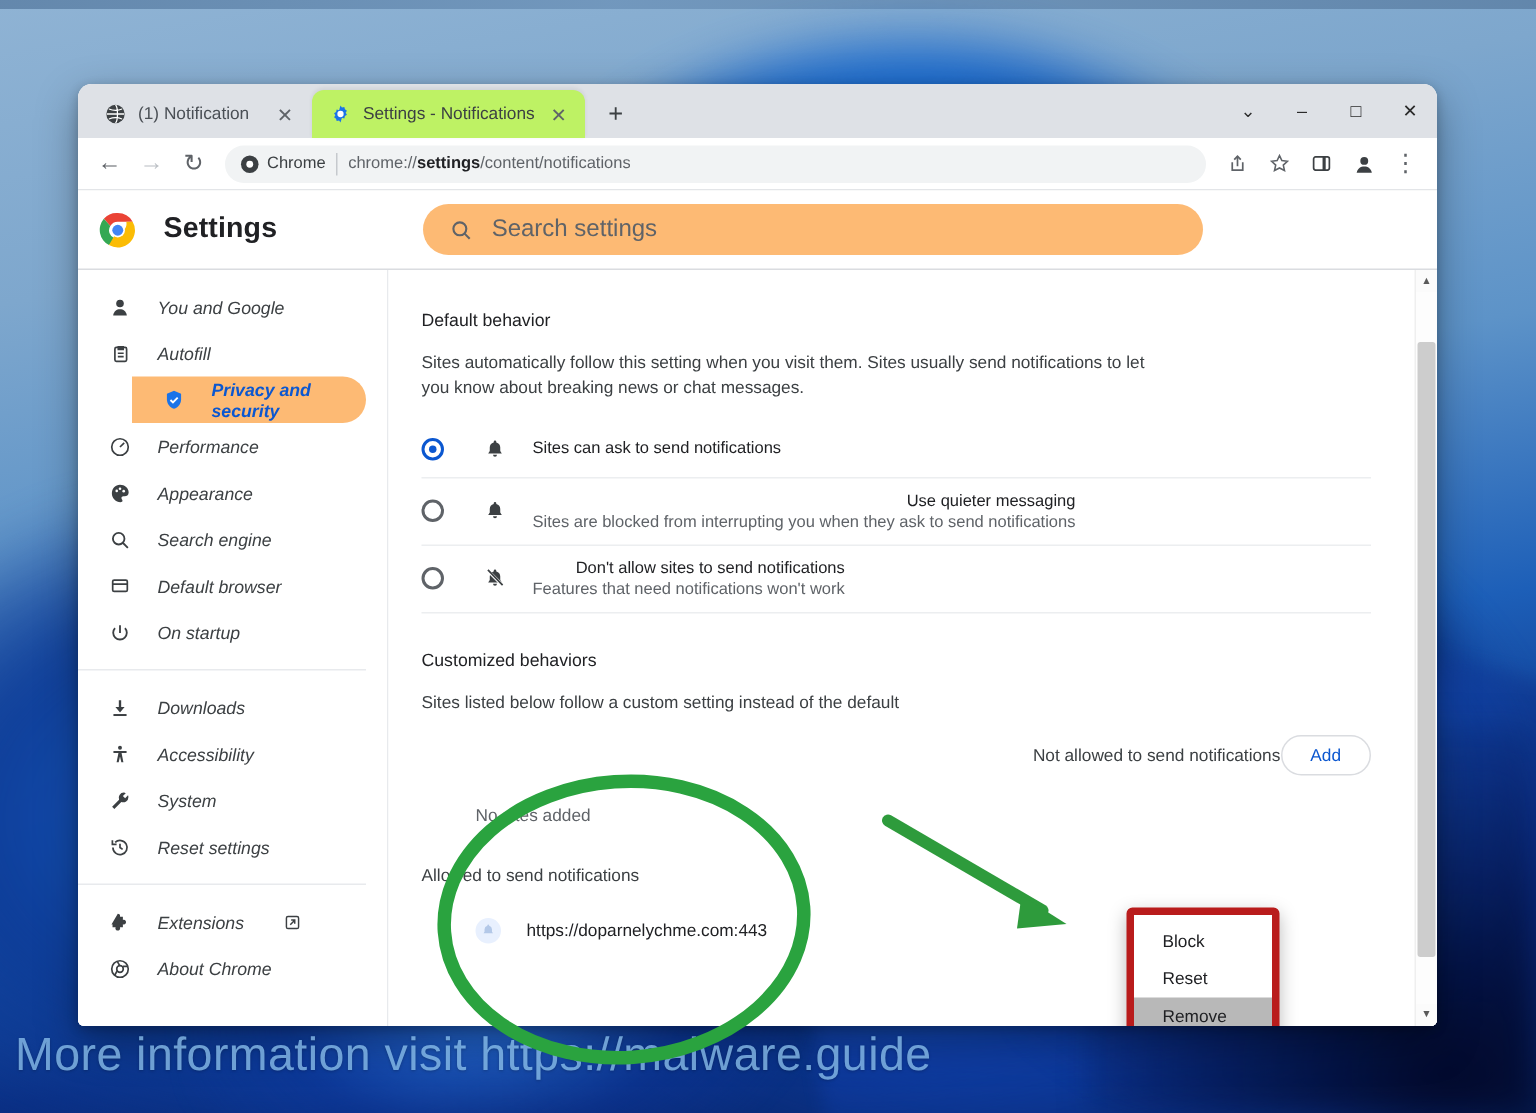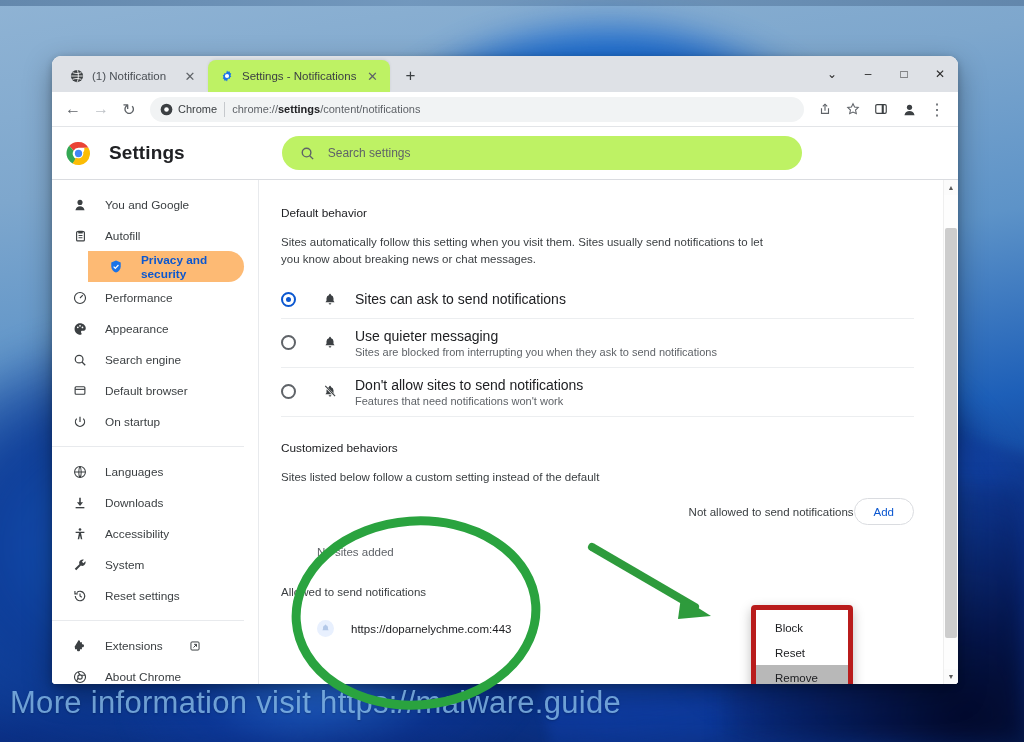--- a/index.html
+++ b/index.html
@@ -208,45 +208,46 @@
     font-size: 19px;
     color: #202124;
     font-weight: bold;
     margin-left: 18px;
     letter-spacing: .1px;
   }
   .settings-search {
     margin-left: 97px;
     width: 520px;
     height: 34px;
-    background: #bef264;
+    background: #fdba74;
     border-radius: 17px;
     display: flex;
     align-items: center;
     gap: 13px;
     padding: 0 18px;
-    font-size: 12px;
+    font-size: 16px;
     color: #5f6368;
   }
 
   
   .settings-body {
     flex: 1;
     display: flex;
     border-top: 1px solid #dadce0;
     background: #fff;
     overflow: hidden;
     position: relative;
   }
   .sidebar {
     width: 207px;
     flex: 0 0 207px;
     padding-top: 9px;
     border-right: 1px solid #e8eaed;
     background: #fff;
+    font-style: italic;
   }
   .nav-item {
     height: 31px;
     display: flex;
     align-items: center;
     gap: 17px;
     padding-left: 20px;
     font-size: 11.8px;
     color: #3c4043;
     border-radius: 0 16px 16px 0;
@@ -302,21 +303,21 @@
   .radio.on::after {
     content: "";
     position: absolute;
     left: 3px; top: 3px;
     width: 5px; height: 5px;
     border-radius: 50%;
     background: #0b57d0;
   }
   .rowicon { width: 16px; height: 16px; flex: 0 0 16px; margin-right: 17px; color:#3c4043; display:flex; align-items:center; justify-content:center;}
   .rowtexts { display: flex; flex-direction: column; gap: 2px; }
-  .rowtitle { font-size: 14px; color: #202124; }
+  .rowtitle { font-size: 11px; color: #202124; text-align: right; }
   .rowsub { font-size: 11px; color: #5f6368; }
 
   .cb-head {
     display: flex;
     align-items: center;
     justify-content: flex-end;
     margin-top: 7px;
   }
   .small-label { font-size: 11.5px; color: #3c4043; }
   .add-btn {
@@ -593,29 +594,20 @@
             <svg width="14" height="14" viewBox="0 0 16 16" fill="none" stroke="#3c4043" stroke-width="1.4">
                 <path d="M8 2v6"></path>
                 <path d="M11.8 4.2a5.2 5.2 0 1 1-7.6 0"></path>
               </svg>
           </span>
           <span>On startup</span>
         </div>
 
         <div class="nav-sep"></div>
 
-        <div class="nav-item">
-          <span class="ico">
-            <svg width="14" height="14" viewBox="0 0 16 16" fill="none" stroke="#3c4043" stroke-width="1.2">
-                <circle cx="8" cy="8" r="6.2"></circle>
-                <path d="M1.8 8h12.4M8 1.8c1.9 2 1.9 10.4 0 12.4M8 1.8C6.1 3.8 6.1 12.2 8 14.2"></path>
-              </svg>
-          </span>
-          <span>Languages</span>
-        </div>
 
         <div class="nav-item">
           <span class="ico">
             <svg width="14" height="14" viewBox="0 0 16 16">
                 <path d="M7.1 2h1.8v5.2h2.6L8 11.4 4.5 7.2h2.6z" fill="#3c4043"></path>
                 <rect x="3" y="12.6" width="10" height="1.5" fill="#3c4043"></rect>
               </svg>
           </span>
           <span>Downloads</span>
         </div>

